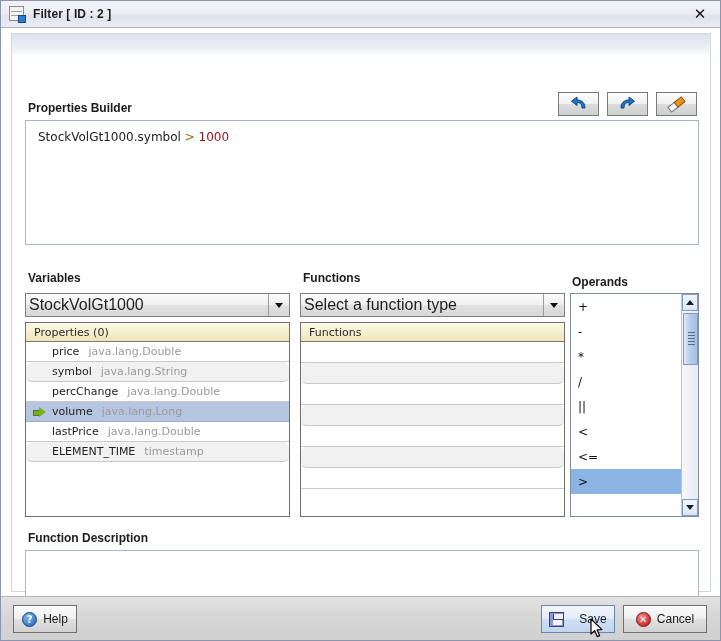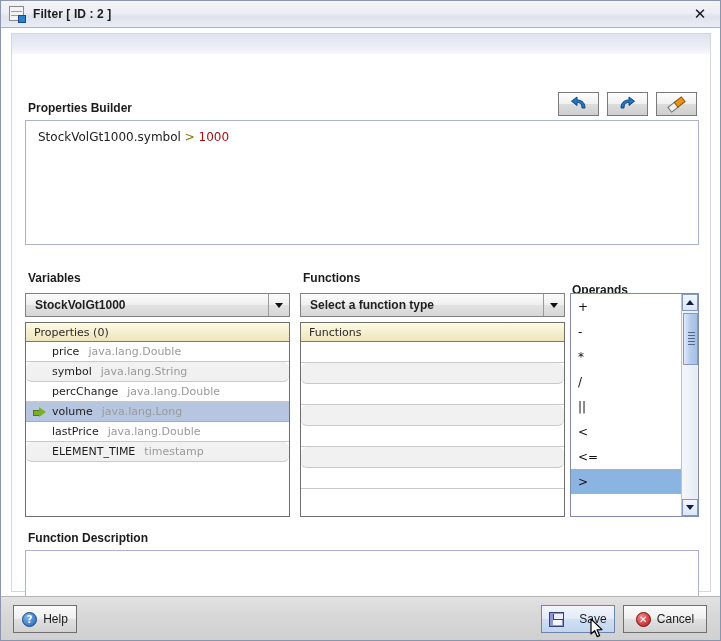--- a/index.html
+++ b/index.html
@@ -96,33 +96,33 @@
     overflow: hidden;
     cursor: text;
     line-height: 15px;
   }
   .tok-op { color: #857400; }
   .tok-num { color: #9b1010; }
 
   
   .vars-label { left: 16px; top: 217px; }
   .funcs-label { left: 291px; top: 217px; }
-  .ops-label { left: 560px; top: 229px; }
+  .ops-label { left: 560px; top: 221px; }
 
   
   .combo {
     position: absolute; height: 24px;
     background: linear-gradient(to bottom, #fcfcfc 0%, #efefef 48%, #e2e2e2 52%, #d6d6d6 100%);
     border: 1px solid #808080;
     display: flex; align-items: center;
     cursor: pointer;
   }
   .combo-text {
-    flex: 1; padding-left: 9px;
-    font-size: 12px; font-weight: bold; color: #1f1f1f;
+    flex: 1; padding-left: 3px;
+    font-size: 16px; font-weight: normal; color: #1f1f1f;
     white-space: nowrap; overflow: hidden;
   }
   .combo-arrow {
     width: 21px; height: 22px;
     border-left: 1px solid #9a9a9a;
     display: flex; align-items: center; justify-content: center;
   }
   .caret-d {
     width: 0; height: 0;
     border-left: 4px solid transparent;

